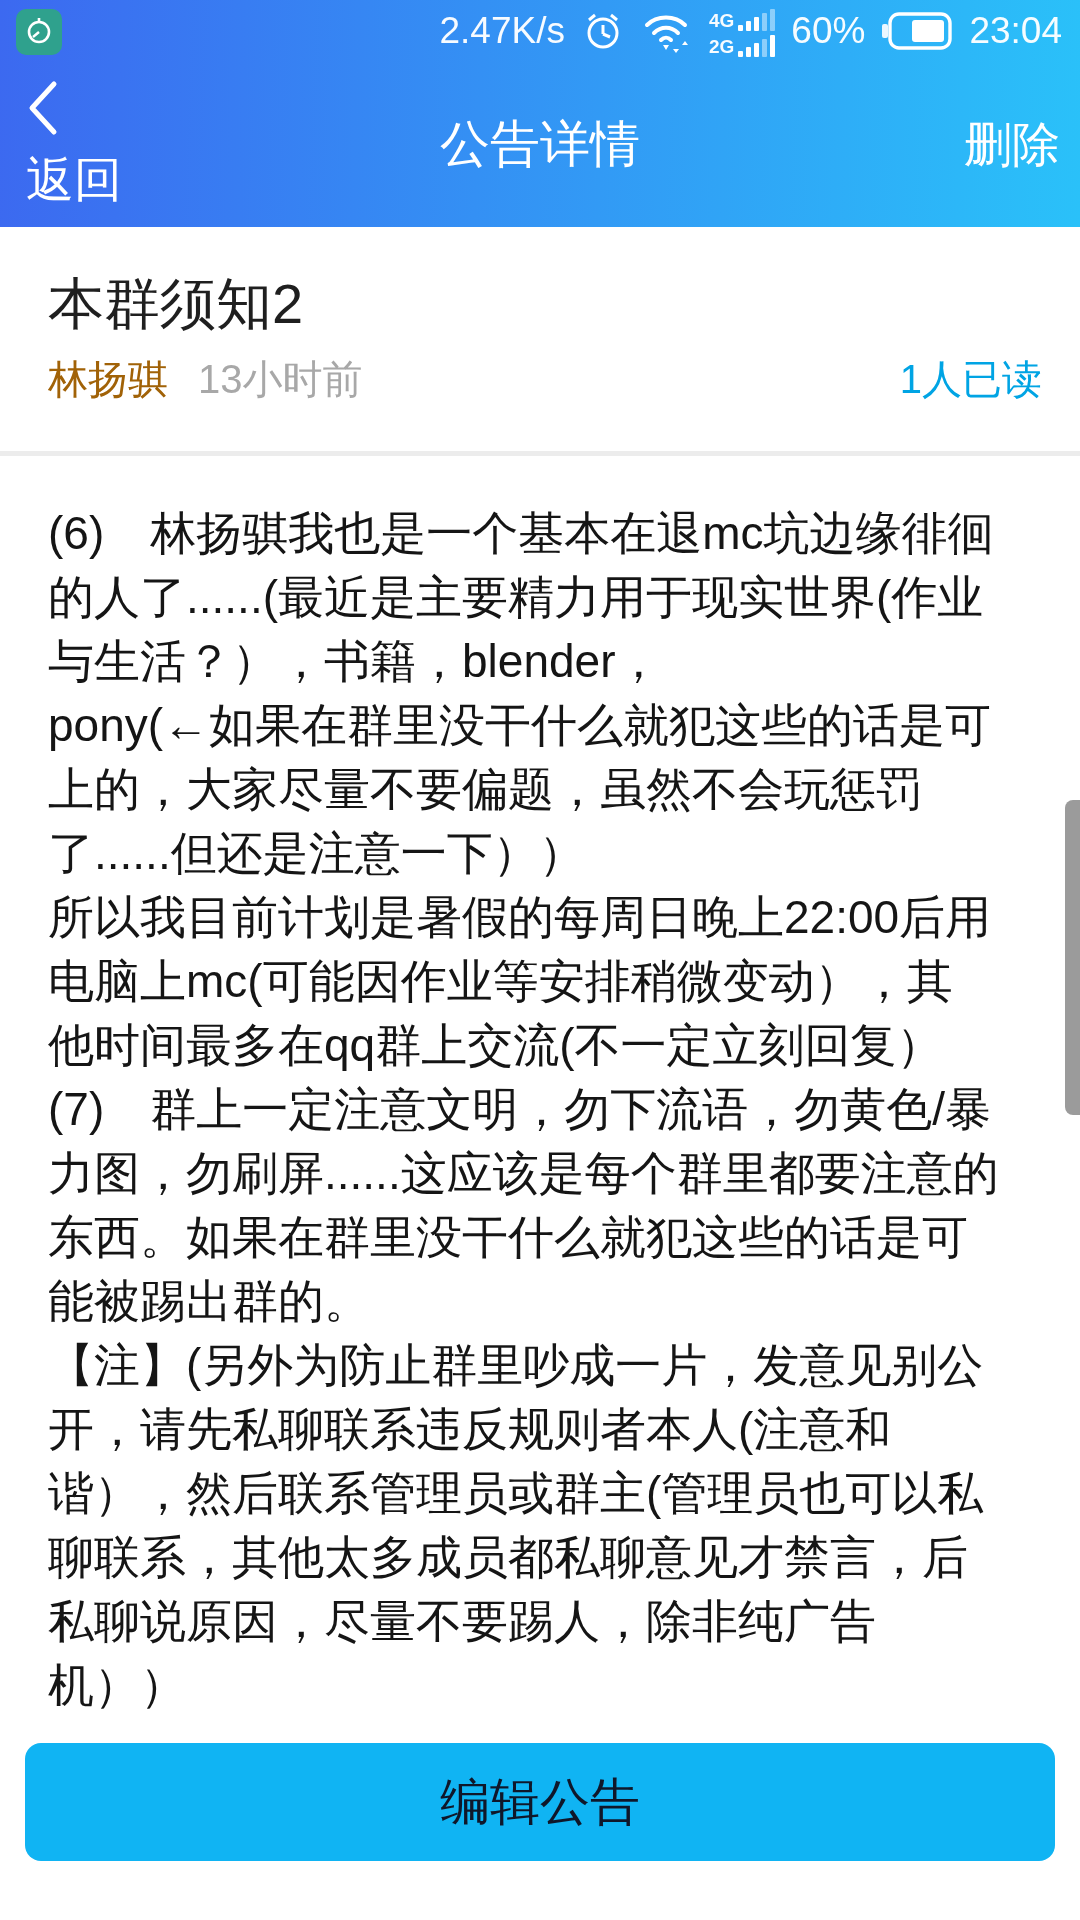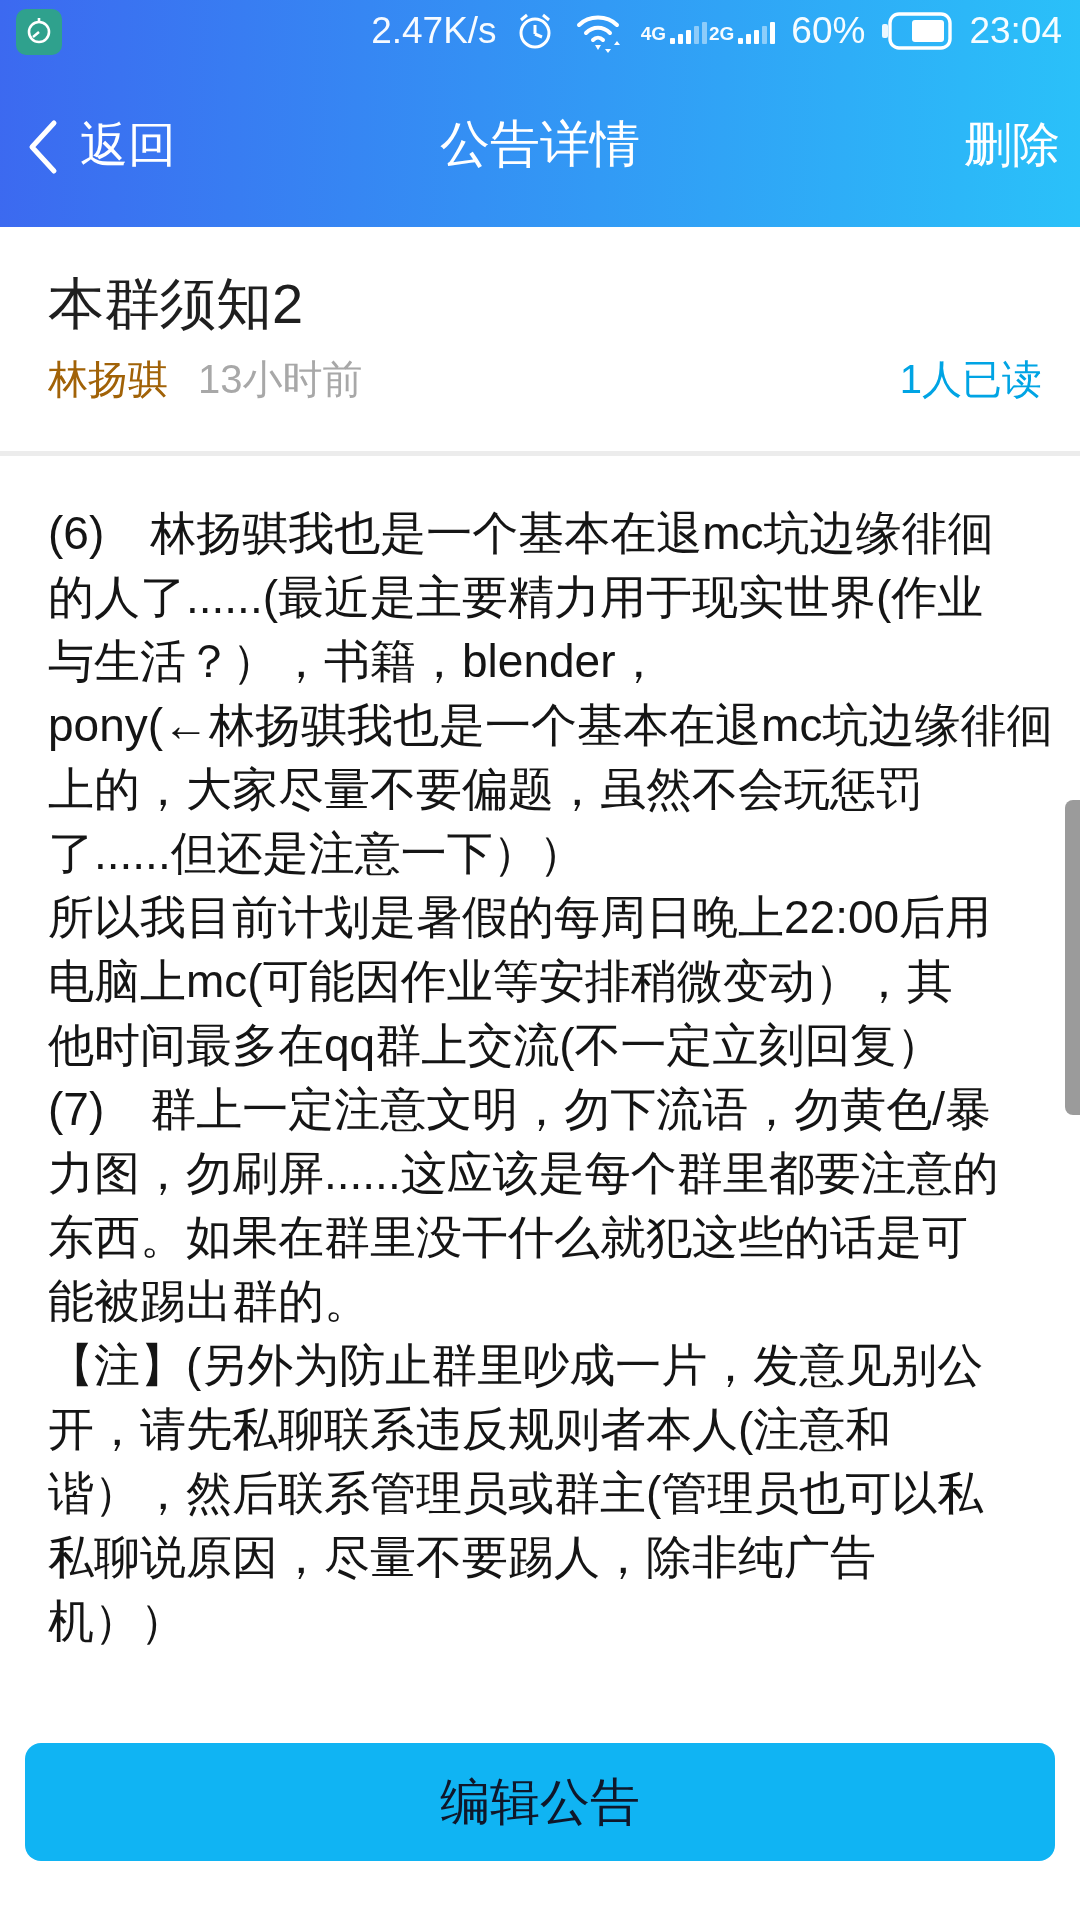--- a/index.html
+++ b/index.html
@@ -20,33 +20,33 @@
   }
   .recorder-badge{
     width:46px;height:46px;border-radius:10px;background:#2fa18d;
     display:flex;align-items:center;justify-content:center;margin-top:2px;
   }
   .sb-right{
     margin-left:auto;display:flex;align-items:center;gap:16px;
     color:rgba(255,255,255,.96);font-size:37px;font-weight:400;letter-spacing:0;
   }
   .sb-text{line-height:62px;}
-  .signal-cluster{display:flex;flex-direction:row;justify-content:center;gap:2px;margin-top:2px;}
+  .signal-cluster{display:flex;flex-direction:column;justify-content:center;gap:2px;margin-top:2px;}
   .sig-row{display:flex;align-items:flex-end;gap:4px;height:24px;}
   .sig-label{font-size:19px;font-weight:bold;line-height:20px;color:rgba(255,255,255,.96);}
   .bars{display:flex;align-items:flex-end;gap:3px;height:22px;}
   .bars span{display:block;width:5px;background:#ffffff;border-radius:1px;}
   .b1{height:6px;}.b2{height:10px;}.b3{height:14px;}.b4{height:18px;}.b5{height:22px;}
   .dim{opacity:.45;}
   
   .nav-bar{
     position:absolute;top:62px;left:0;width:100%;height:165px;
     display:flex;align-items:center;
   }
-  .nav-back{display:flex;align-items:flex-end;margin-left:26px;gap:20px;cursor:pointer;}
+  .nav-back{display:flex;align-items:flex-start;margin-left:26px;gap:10px;cursor:pointer;flex-direction:column;}
   .nav-back-label{font-size:48px;color:#ffffff;}
   .nav-title{
     position:absolute;left:0;right:0;text-align:center;
     font-size:50px;color:#ffffff;pointer-events:none;
   }
   .nav-delete{margin-left:auto;margin-right:20px;font-size:48px;color:#ffffff;cursor:pointer;}
   
   .ann-title{
     margin:32px 48px 0 48px;font-size:56px;line-height:62px;color:#1f1f1f;
   }
@@ -179,33 +179,34 @@
       <span class="meta-time">13小时前</span>
       <span class="meta-read">1人已读</span>
     </div>
 
     <div class="divider"></div>
 
     <div class="body-text">
       <div class="body-line">(6)　林扬骐我也是一个基本在退mc坑边缘徘徊</div>
       <div class="body-line">的人了......(最近是主要精力用于现实世界(作业</div>
       <div class="body-line">与生活？），书籍，blender，</div>
-      <div class="body-line">pony(←林扬骐我也是一个基本在退mc坑边缘徘徊</div>
+      <div class="body-line">pony(←如果在群里没干什么就犯这些的话是可</div>
       <div class="body-line">上的，大家尽量不要偏题，虽然不会玩惩罚</div>
       <div class="body-line">了......但还是注意一下））</div>
       <div class="body-line">所以我目前计划是暑假的每周日晚上22:00后用</div>
       <div class="body-line">电脑上mc(可能因作业等安排稍微变动），其</div>
       <div class="body-line">他时间最多在qq群上交流(不一定立刻回复）</div>
       <div class="body-line">(7)　群上一定注意文明，勿下流语，勿黄色/暴</div>
       <div class="body-line">力图，勿刷屏......这应该是每个群里都要注意的</div>
       <div class="body-line">东西。如果在群里没干什么就犯这些的话是可</div>
       <div class="body-line">能被踢出群的。</div>
       <div class="body-line">【注】(另外为防止群里吵成一片，发意见别公</div>
       <div class="body-line">开，请先私聊联系违反规则者本人(注意和</div>
       <div class="body-line">谐），然后联系管理员或群主(管理员也可以私</div>
+      <div class="body-line">聊联系，其他太多成员都私聊意见才禁言，后</div>
       <div class="body-line">私聊说原因，尽量不要踢人，除非纯广告</div>
       <div class="body-line">机））</div>
     </div>
   </div>
 
   <div class="scroll-thumb"></div>
 
   <button class="edit-btn">
     <span>编辑公告</span>
   </button>

